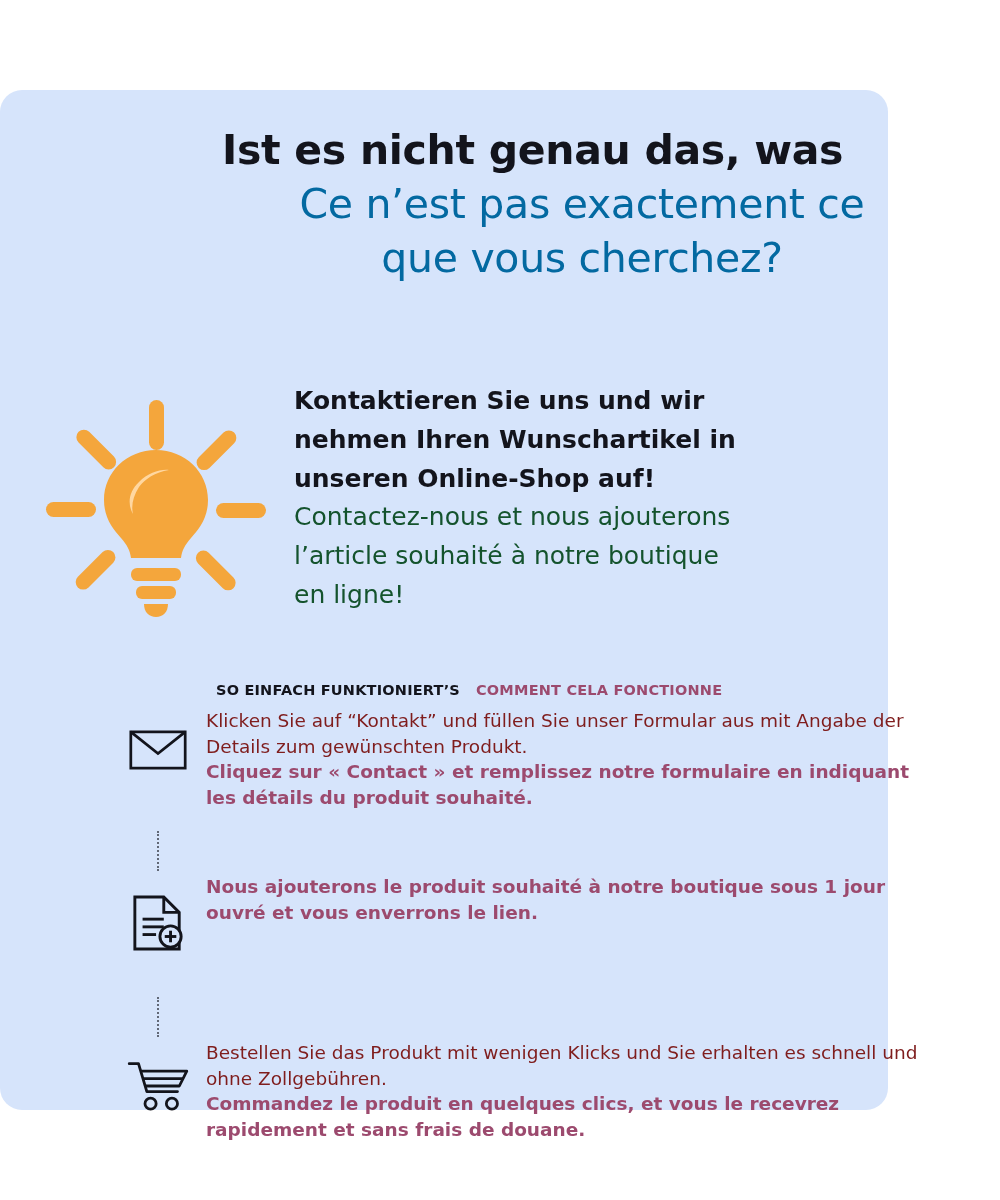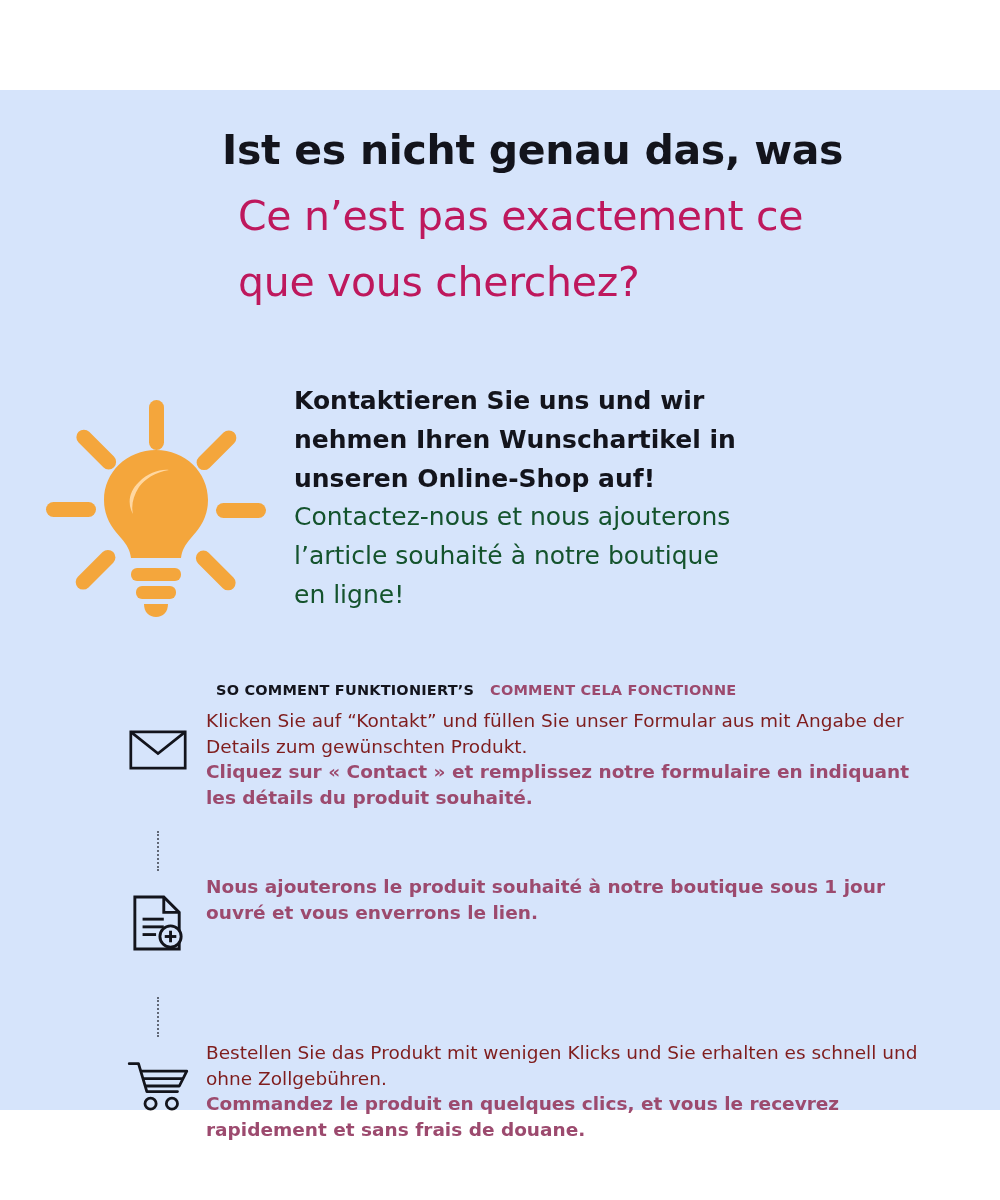--- a/index.html
+++ b/index.html
@@ -10,24 +10,25 @@
     width: 1000px;
     height: 1200px;
     background: #ffffff;
     font-family: "DejaVu Sans", "Liberation Sans", sans-serif;
     overflow: hidden;
   }
   #banner {
     position: absolute;
     left: 0;
     top: 90px;
-    width: 1000px;
+    width: 888px;
     height: 1020px;
     background: #d6e4fb;
     box-sizing: border-box;
+    border-radius: 22px;
   }
 
   
   .headline-wrap {
     position: absolute;
     left: 222px;
     top: 35px;
     width: 720px;
   }
   .headline-de {
@@ -35,23 +36,24 @@
     line-height: 1.22;
     font-weight: bold;
     color: #13141c;
     letter-spacing: -0.3px;
     margin: 0;
   }
   .headline-fr {
     font-size: 41px;
     line-height: 1.22;
     font-weight: normal;
-    color: #be185d;
+    color: #0369a1;
     letter-spacing: -0.3px;
-    margin: 16px;
+    margin: 4px;
+    text-align: center;
   }
 
   
   .intro-wrap {
     position: absolute;
     left: 294px;
     top: 292px;
     width: 620px;
   }
   .intro-de {
@@ -186,21 +188,21 @@
   <div class="intro-wrap">
     <p class="intro-de">Kontaktieren Sie uns und wir</p>
     <p class="intro-de">nehmen Ihren Wunschartikel in</p>
     <p class="intro-de">unseren Online-Shop auf!</p>
     <p class="intro-fr">Contactez-nous et nous ajouterons</p>
     <p class="intro-fr">l’article souhaité à notre boutique</p>
     <p class="intro-fr">en ligne!</p>
   </div>
 
   <div class="section-label">
-    <span class="de">SO COMMENT FUNKTIONIERT’S</span>
+    <span class="de">SO EINFACH FUNKTIONIERT’S</span>
     <span class="fr">COMMENT CELA FONCTIONNE</span>
   </div>
 
   <div class="steps">
 
     <div class="step">
       <div class="step-icon">
         <svg viewBox="0 0 64 48" width="58" height="44" aria-hidden="true">
           <rect x="2" y="4" width="60" height="40" fill="none" stroke="#13141c" stroke-width="3"></rect>
           <path d="M2 4l30 24L62 4" fill="none" stroke="#13141c" stroke-width="3"></path>

